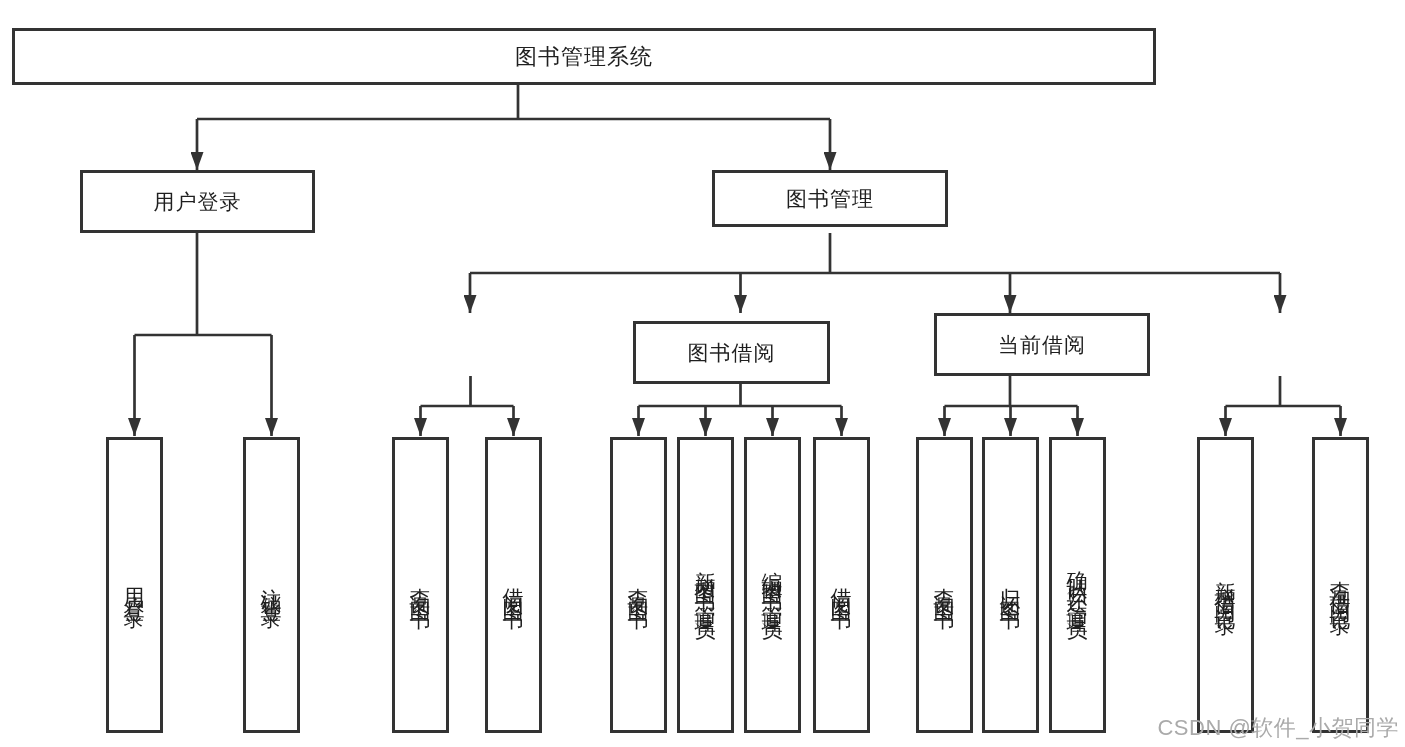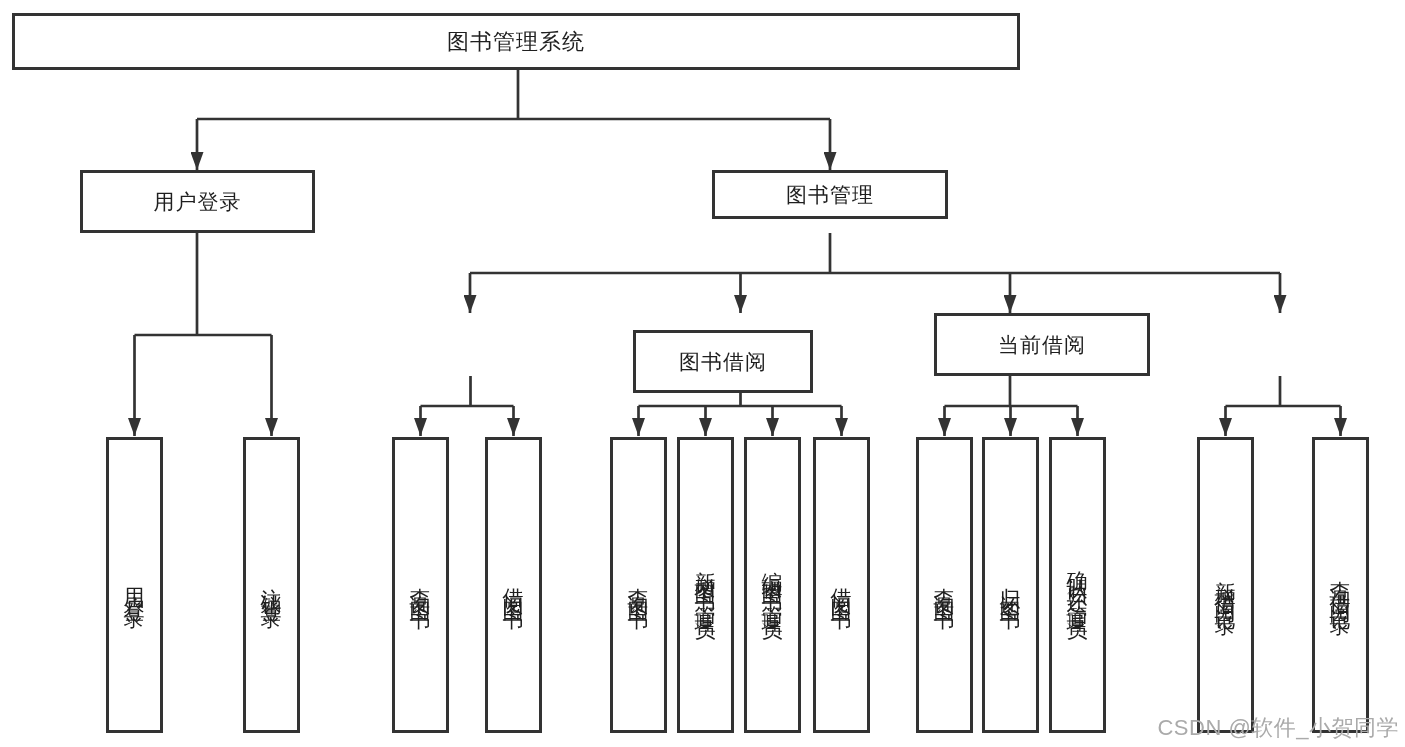--- a/index.html
+++ b/index.html
@@ -108,32 +108,32 @@
       <line x1="944.5" y1="406" x2="944.5" y2="436" marker-end="url(#arw)"></line>
       <line x1="1010.5" y1="406" x2="1010.5" y2="436" marker-end="url(#arw)"></line>
       <line x1="1077.5" y1="406" x2="1077.5" y2="436" marker-end="url(#arw)"></line>
 
       <path d="M1280 376 V406 M1225.5 406 H1340.5"></path>
       <line x1="1225.5" y1="406" x2="1225.5" y2="436" marker-end="url(#arw)"></line>
       <line x1="1340.5" y1="406" x2="1340.5" y2="436" marker-end="url(#arw)"></line>
     </g>
   </svg>
 
-  <div class="node hbox root-box" style="left:12px; top:13px; width:1008px; height:57px;">
+  <div class="node hbox root-box" style="left:12px; top:28px; width:1144px; height:57px;">
     <span>图书管理系统</span>
   </div>
 
   <div class="node hbox" style="left:80px; top:170px; width:235px; height:63px;">
     <span>用户登录</span>
   </div>
-  <div class="node hbox" style="left:712px; top:170px; width:236px; height:49px;">
+  <div class="node hbox" style="left:712px; top:170px; width:236px; height:57px;">
     <span>图书管理</span>
   </div>
 
-  <div class="node hbox" style="left:633px; top:330px; width:180px; height:63px;align-items:center;">
+  <div class="node hbox" style="left:633px; top:321px; width:197px; height:63px;align-items:center;">
     <span>图书借阅</span>
   </div>
   <div class="node hbox" style="left:902px; top:313px; width:216px; height:63px;margin-left:32px;">
     <span>当前借阅</span>
   </div>
 
   <div class="node vbox" style="left:106px;">
     <span class="vtext">用户登录</span>
   </div>
   <div class="node vbox" style="left:243px;">

